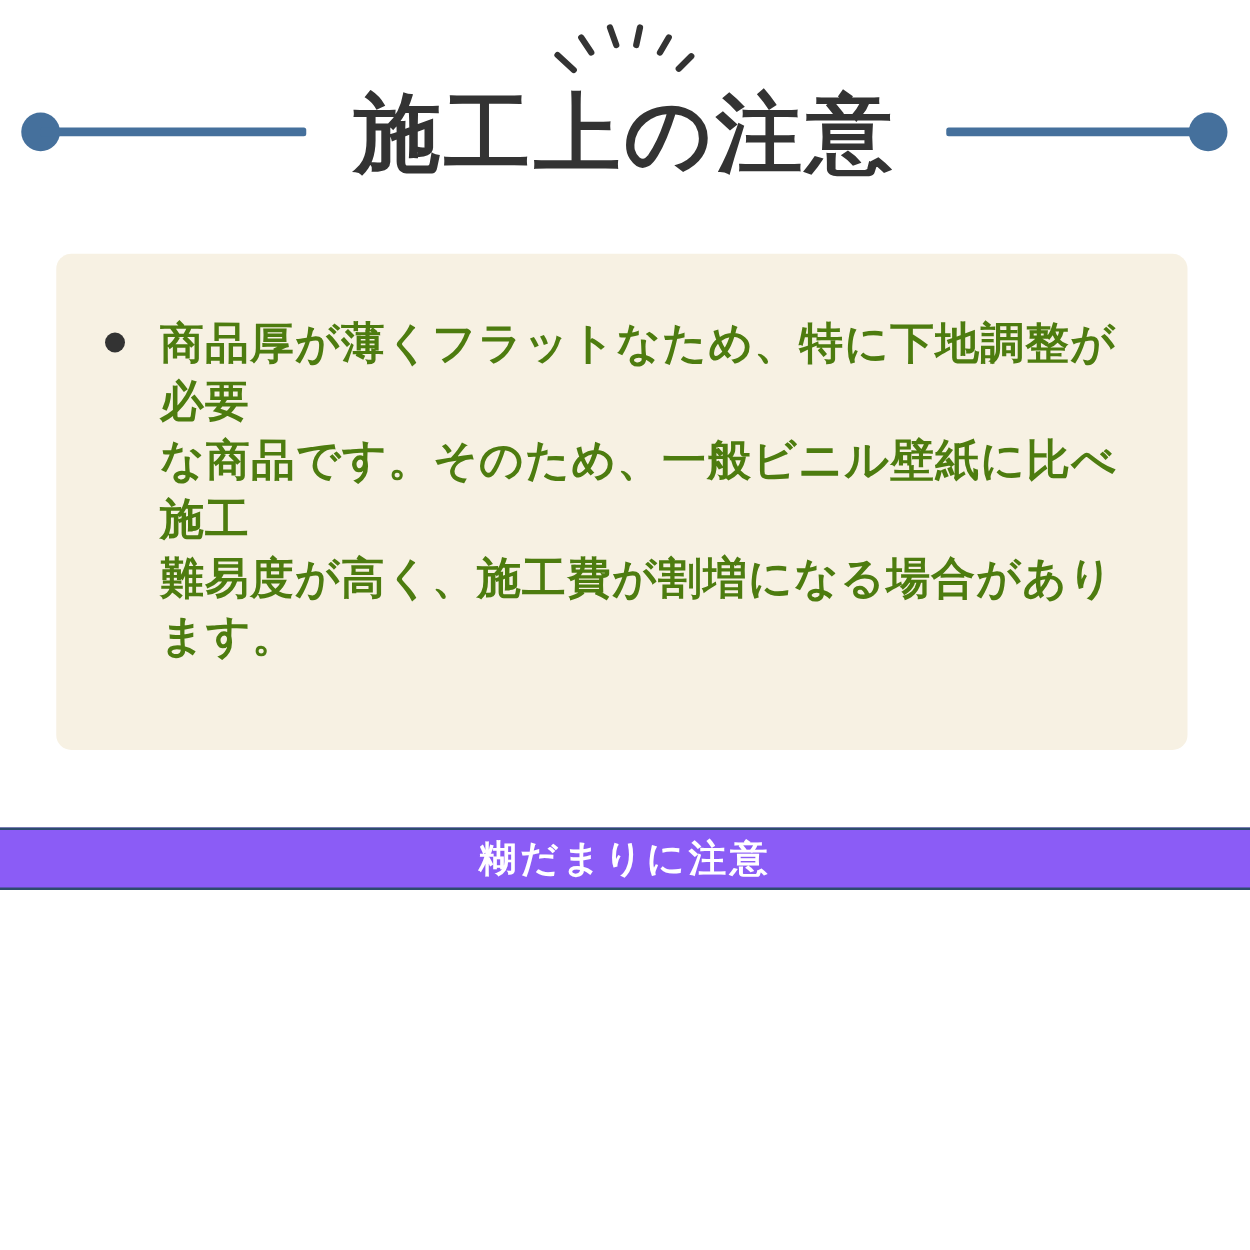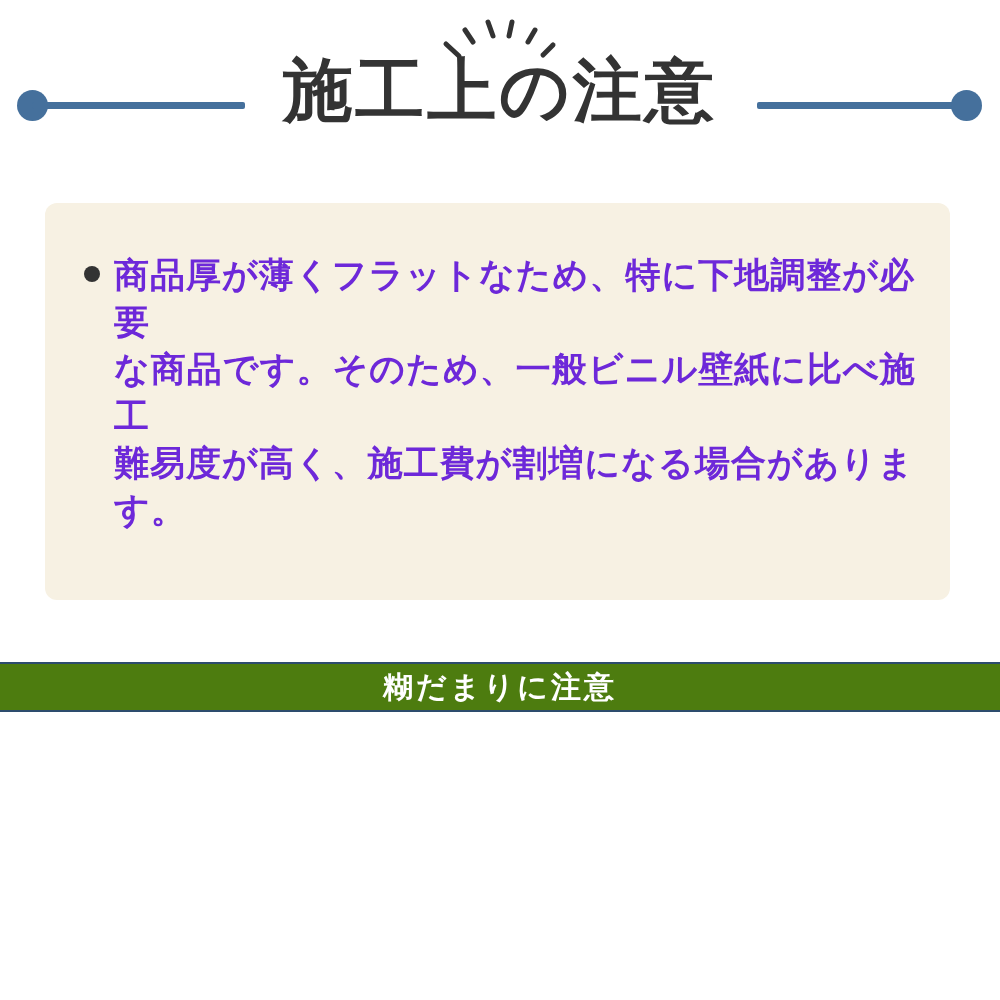--- a/index.html
+++ b/index.html
@@ -37,21 +37,21 @@
     height: 7px;
     background: #45709c;
     top: 102px;
     border-radius: 2px;
   }
   .decor-bar.left  { left: 32px;  width: 213px; }
   .decor-bar.right { left: 757px; width: 213px; }
 
   .page-title {
     position: absolute;
-    left: 0; top: 50px;
+    left: 0; top: 66px;
     width: 1000px;
     text-align: center;
     font-size: 69px;
     font-weight: 900;
     letter-spacing: 3px;
     color: #333333;
     line-height: 1.2;
   }
 
   
@@ -69,37 +69,37 @@
     align-items: flex-start;
   }
   .note-item .dot {
     flex: 0 0 auto;
     width: 16px; height: 16px;
     border-radius: 50%;
     background: #333333;
     margin-top: 15px;
   }
   .note-item .note-text {
-    margin-left: 14px;
+    margin-left: 28px;
     font-size: 35px;
     font-weight: bold;
-    color: #6d28d9;
+    color: #4d7c0f;
     line-height: 47px;
     letter-spacing: 1px;
     white-space: pre-line;
   }
   .note-item.panel-item-1 { left: 39px; top: 48px;  width: 840px; }
   .note-item.panel-item-2 { left: 39px; top: 250px; width: 840px; }
 
   
   .glue-banner {
     position: absolute;
     left: 0; top: 662px;
     width: 1000px; height: 50px;
-    background: #4d7c0f;
+    background: #8b5cf6;
     border-top: 2px solid #2d4c6d;
     border-bottom: 2px solid #2d4c6d;
     display: flex;
     align-items: center;
     justify-content: center;
   }
   .glue-banner .banner-label {
     color: #ffffff;
     font-size: 30px;
     font-weight: bold;

